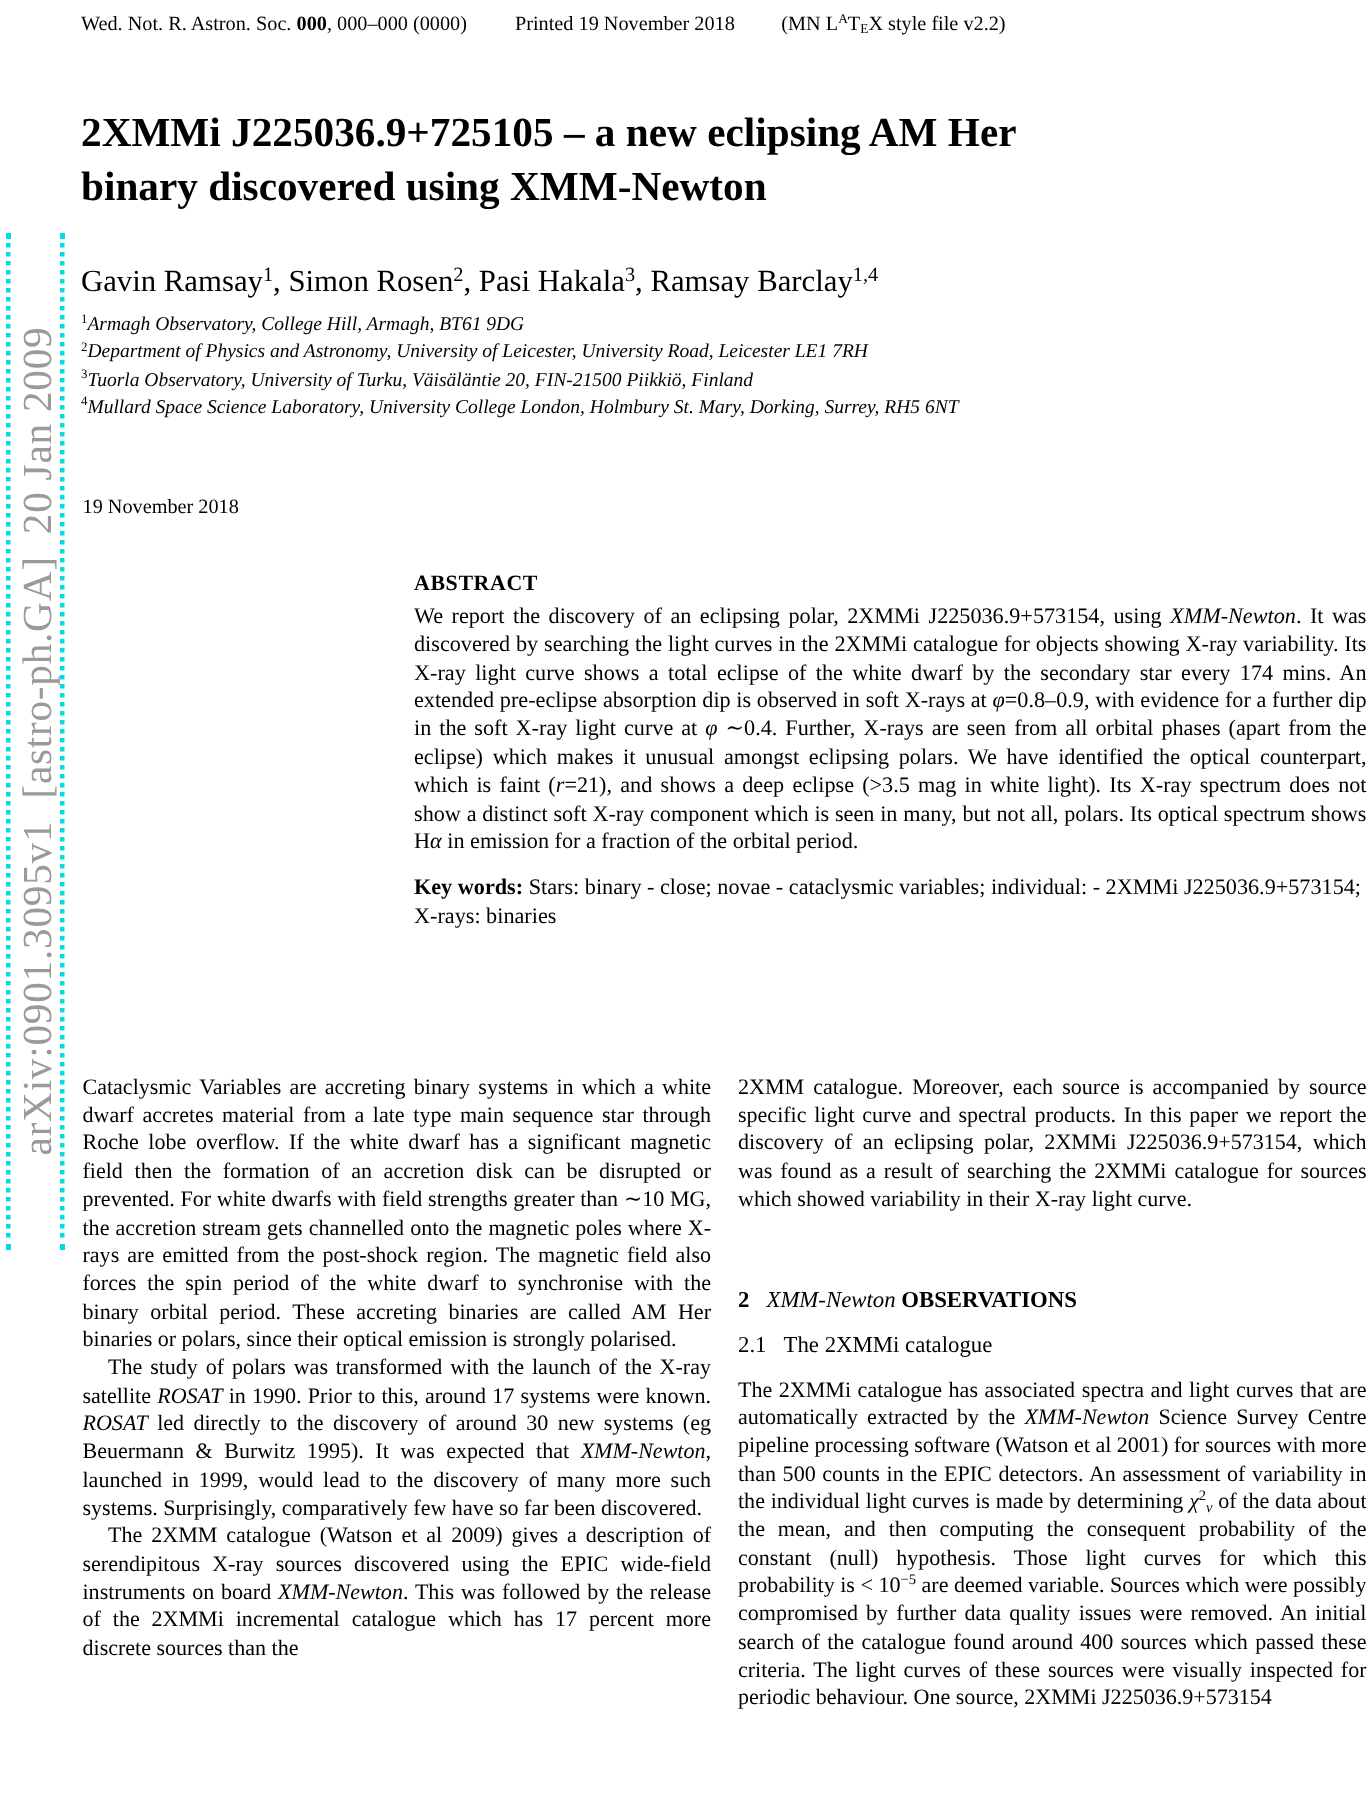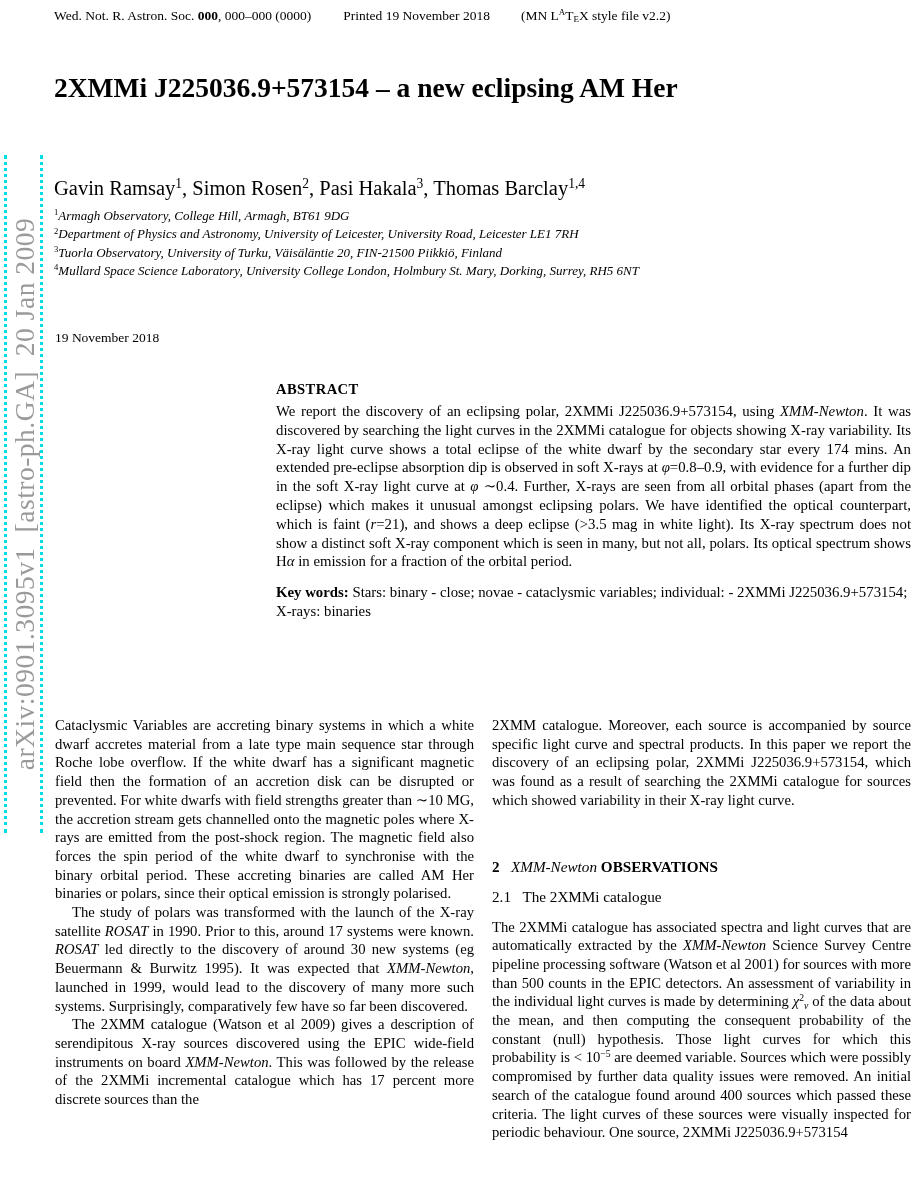--- a/index.html
+++ b/index.html
@@ -67,24 +67,25 @@
     <span class="seg-left"><span>Wed. Not. R. Astron. Soc. </span><span class="bd">000</span><span>, 000–000 (0000)</span></span><span class="seg-center">Printed 19 November 2018</span><span class="seg-right"><span>(MN L</span><sup>A</sup><span>T</span><sub>E</sub><span>X style file v2.2)</span></span>
   </div>
 
   <div class="arxiv-stamp">
     <div class="stamp-line l" style="border-left-color: rgb(0, 221, 230);"></div>
     <div class="stamp-text" style="color: rgb(154, 154, 154);">arXiv:0901.3095v1&nbsp;&nbsp;[astro-ph.GA]&nbsp;&nbsp;20 Jan 2009</div>
     <div class="stamp-line r" style="border-left-color: rgb(0, 221, 230);"></div>
   </div>
 
   <h1 class="title">
-    <div>2XMMi J225036.9+573154 – a new eclipsing AM Her</div>
+    <div>2XMMi J225036.9+725105 – a new eclipsing AM Her</div>
+    <div>binary discovered using XMM-Newton</div>
   </h1>
 
-  <div class="authors"><span>Gavin Ramsay</span><sup>1</sup><span>, Simon Rosen</span><sup>2</sup><span>, Pasi Hakala</span><sup>3</sup><span>, Thomas Barclay</span><sup>1,4</sup></div>
+  <div class="authors"><span>Gavin Ramsay</span><sup>1</sup><span>, Simon Rosen</span><sup>2</sup><span>, Pasi Hakala</span><sup>3</sup><span>, Ramsay Barclay</span><sup>1,4</sup></div>
 
   <div class="affiliations">
     <div><sup>1</sup><span class="it">Armagh Observatory, College Hill, Armagh, BT61 9DG</span></div>
     <div><sup>2</sup><span class="it">Department of Physics and Astronomy, University of Leicester, University Road, Leicester LE1 7RH</span></div>
     <div><sup>3</sup><span class="it">Tuorla Observatory, University of Turku, Väisäläntie 20, FIN-21500 Piikkiö, Finland</span></div>
     <div><sup>4</sup><span class="it">Mullard Space Science Laboratory, University College London, Holmbury St. Mary, Dorking, Surrey, RH5 6NT</span></div>
   </div>
 
   <div class="dateline">19 November 2018</div>
 

